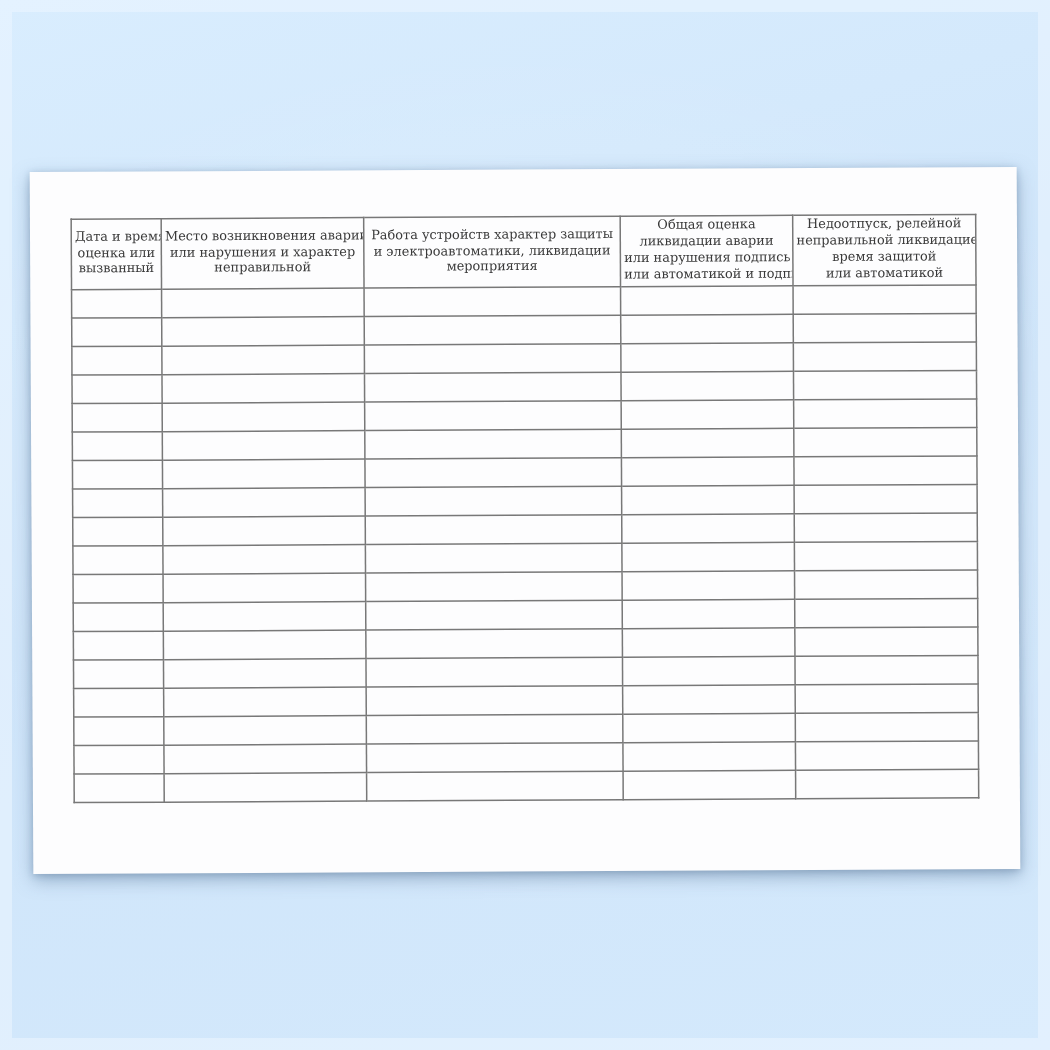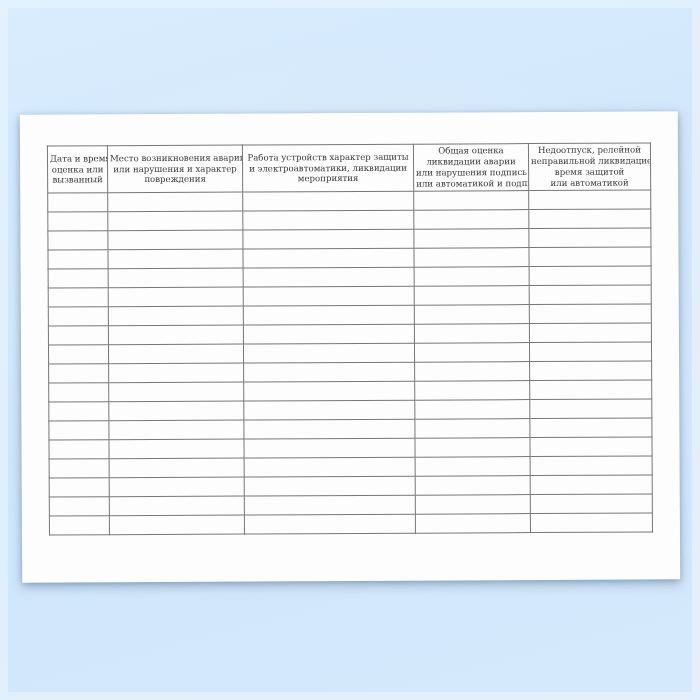--- a/index.html
+++ b/index.html
@@ -87,21 +87,21 @@
       <thead>
         <tr>
             <th>
               <span class="hdr-line">Дата и время</span>
               <span class="hdr-line">оценка или</span>
               <span class="hdr-line">вызванный</span>
             </th>
             <th>
               <span class="hdr-line">Место возникновения аварии</span>
               <span class="hdr-line">или нарушения и характер</span>
-              <span class="hdr-line">повреждения</span>
+              <span class="hdr-line">неправильной</span>
             </th>
             <th>
               <span class="hdr-line">Работа устройств характер защиты</span>
               <span class="hdr-line">и электроавтоматики, ликвидации</span>
               <span class="hdr-line">мероприятия</span>
             </th>
             <th>
               <span class="hdr-line">Общая оценка</span>
               <span class="hdr-line">ликвидации аварии</span>
               <span class="hdr-line">или нарушения подпись</span>

